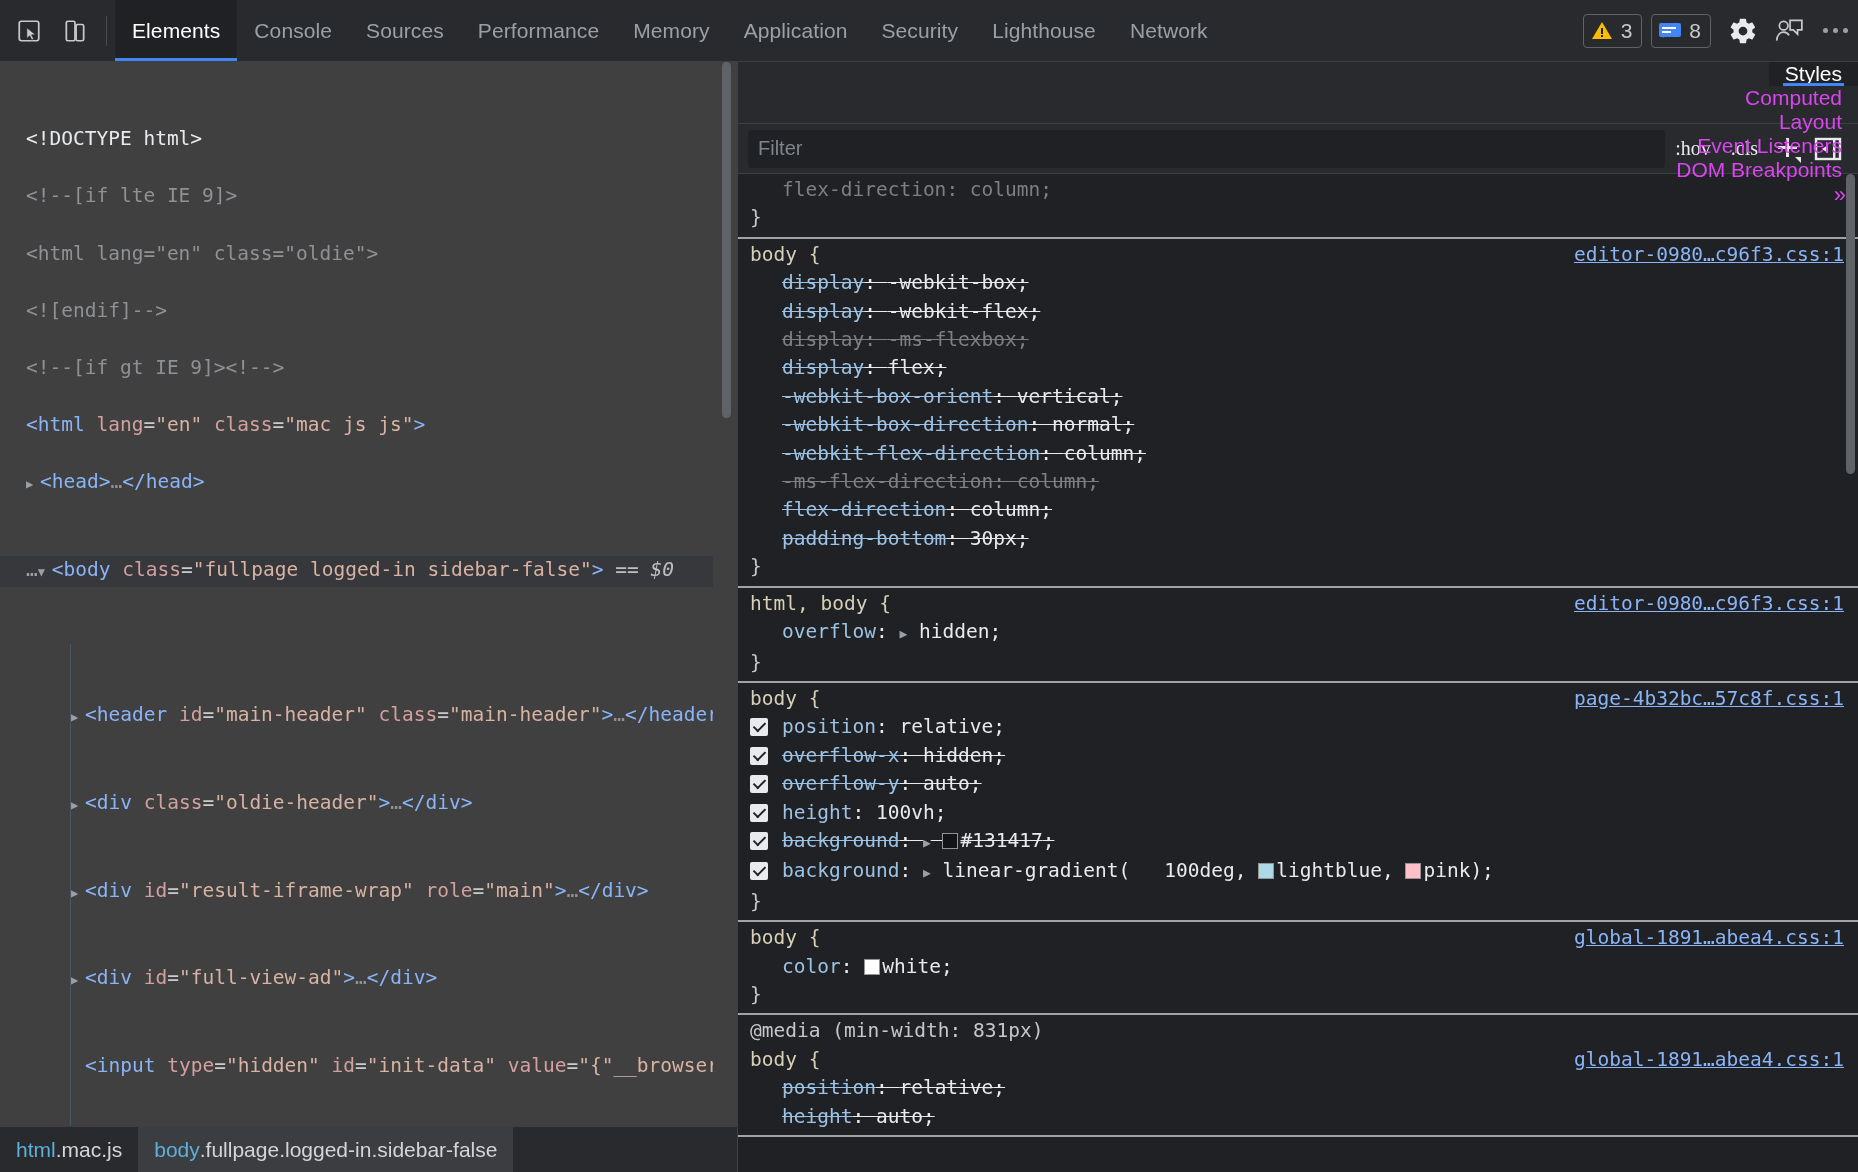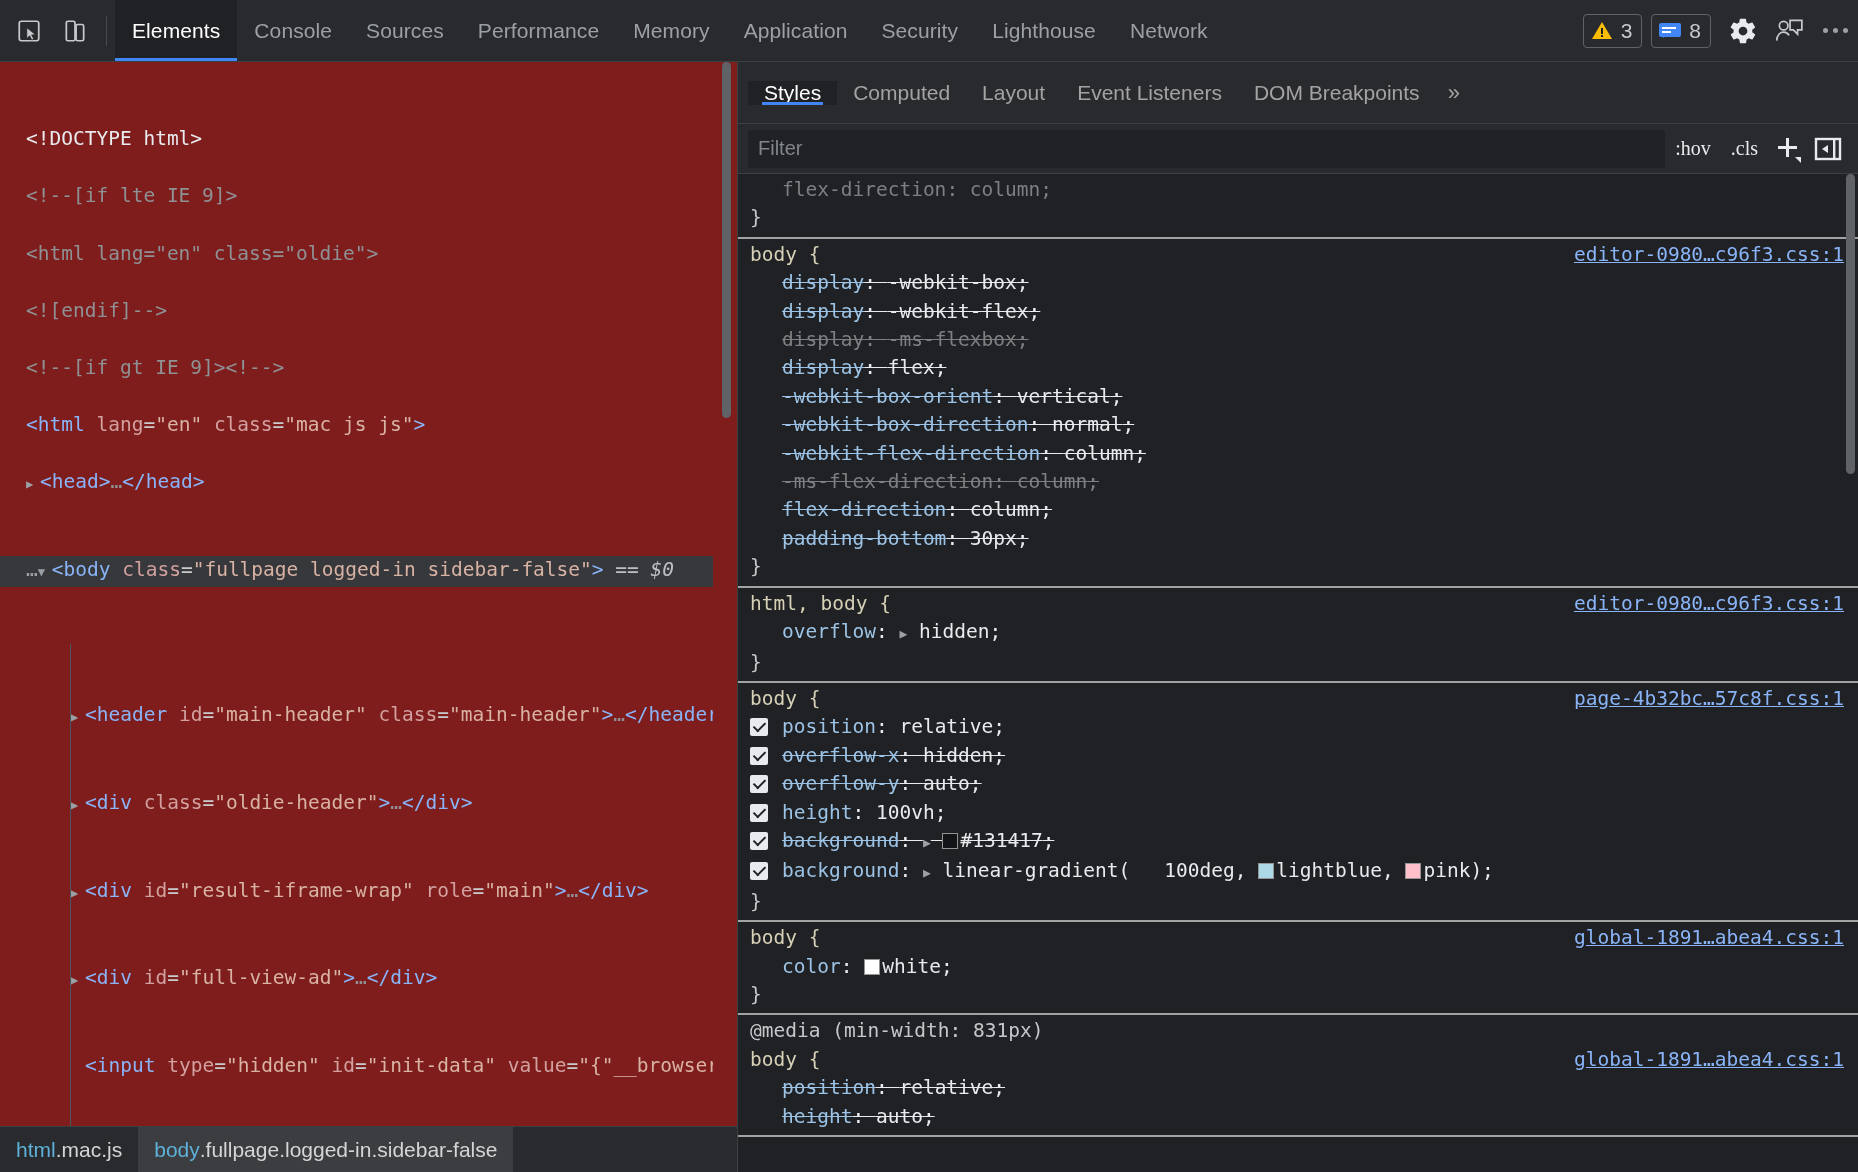--- a/index.html
+++ b/index.html
@@ -54,21 +54,21 @@
   }
   .more-dots { display:flex; gap:5px; }
   .more-dots i { width:5px; height:5px; background:#9aa0a6; border-radius:50%; display:block; }
 
   
   .split { flex: 1; display: flex; min-height: 0; }
 
   
   .dom-pane {
     width: 738px; min-width: 738px;
-    background: #7f1d1d;
+    background: #404040;
     position: relative;
     overflow: hidden;
     border-right: 1px solid #3c4043;
   }
   .dom-scroll {
     position:absolute; inset: 0 24px 46px 0;
     overflow: hidden;
     padding: 6px 0 0 0;
   }
   .dom-code {
@@ -118,27 +118,28 @@
   }
   .crumb.active { background:#3c3d41; }
   .crumb .c-tag { color:#5db0d7; }
   .crumb .c-cls { color:#d5d5d5; }
 
   
   .styles-pane { flex: 1; background:#202124; display:flex; flex-direction:column; min-width:0; position: relative; }
   .sidebar-tabs {
     height: 62px; min-height:62px;
     background:#292a2d;
-    display:flex; align-items:center;
+    display:flex; align-items:flex-end;
     border-bottom: 1px solid #3c4043;
     padding-left: 10px;
+    flex-direction: column;
   }
   .stab {
     position:relative; display:flex; align-items:center; justify-content:center;
-    padding: 0 16px; font-size:21px; color:#a3a3a3; cursor:pointer; white-space:nowrap;
+    padding: 0 16px; font-size:21px; color:#d946ef; cursor:pointer; white-space:nowrap;
   }
   .stab.active { color:#fff; background:#202124; }
   .stab.active::after{ content:''; position:absolute; left:14px; right:14px; bottom:0; height:3px; background:#4285f4; }
   .stab.more { padding: 0 12px; font-size: 22px; }
 
   .filter-bar {
     height: 50px; min-height:50px;
     background:#292a2d;
     display:flex; align-items:center;
     padding: 0 10px 0 0;

